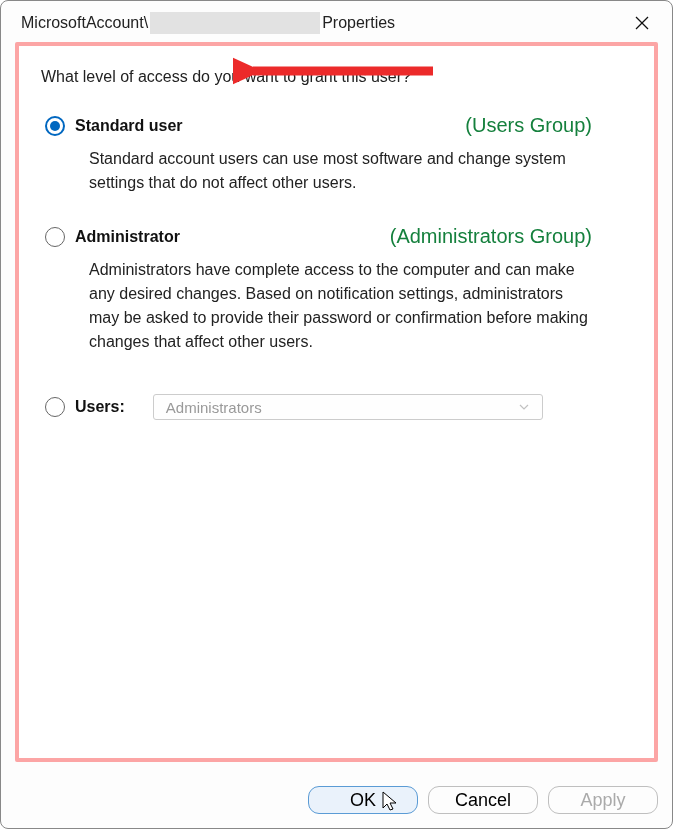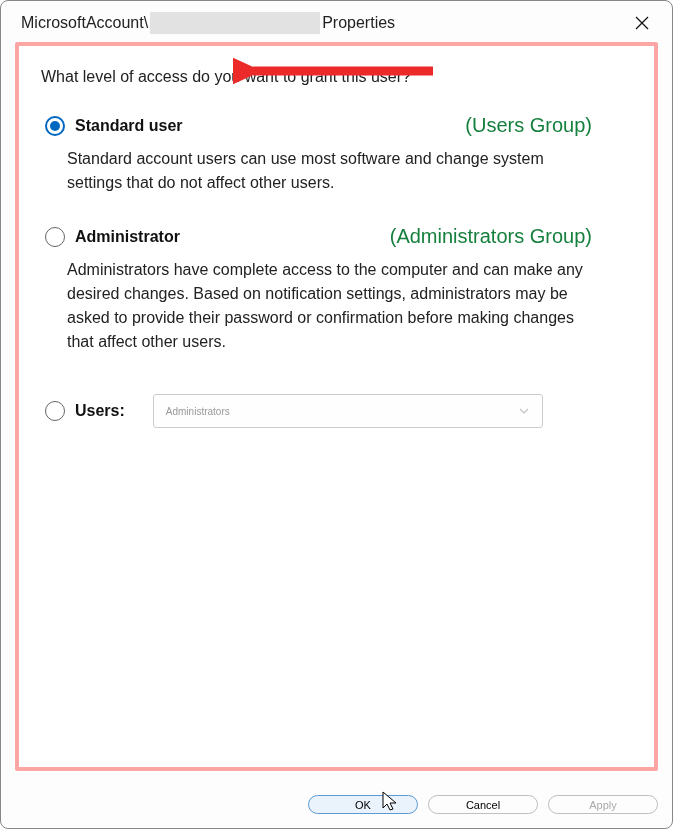--- a/index.html
+++ b/index.html
@@ -114,64 +114,64 @@
     .opt-label { font-size: 16px; color: #111; }
     .opt-label.bold { font-weight: 600; }
     .opt-group {
       margin-left: auto;
       font-size: 20px;
       color: #15803d;
       padding-right: 40px;
     }
     .option-block { margin-bottom: 30px; }
     .opt-desc {
-      margin: 10px 40px 0 26px;
+      margin: 10px 40px 0 48px;
       font-size: 16px;
       line-height: 1.5;
       color: #222;
     }
     .other-row {
       display: flex;
       align-items: center;
       margin-left: 4px;
       margin-top: 10px;
     }
     .other-row .opt-label { font-weight: 600; margin-right: 28px; }
     .select-box {
       flex: 1;
       max-width: 390px;
-      height: 34px;
+      height: 26px;
       border: 1px solid #ccc;
       border-radius: 3px;
       display: flex;
       align-items: center;
       padding: 0 12px;
       color: #999;
-      font-size: 10px;
+      font-size: 15px;
       background: #fefefe;
       cursor: default;
       justify-content: space-between;
     }
     .chevron {
       width: 12px; height: 12px;
       opacity: 0.4;
     }
     .footer {
       display: flex;
       justify-content: flex-end;
       gap: 10px;
       padding: 10px 14px 14px 0;
     }
     .btn {
       width: 110px;
-      height: 19px;
+      height: 28px;
       border: 1px solid #bfbfbf;
       border-radius: 11px;
       background: #fdfdfd;
-      font-size: 11px;
+      font-size: 18px;
       cursor: pointer;
       display: flex;
       align-items: center;
       justify-content: center;
     }
     .btn.primary {
       border: 1px solid #5a9bd5;
       background: #eaf2fb;
     }
     .btn.disabled {

